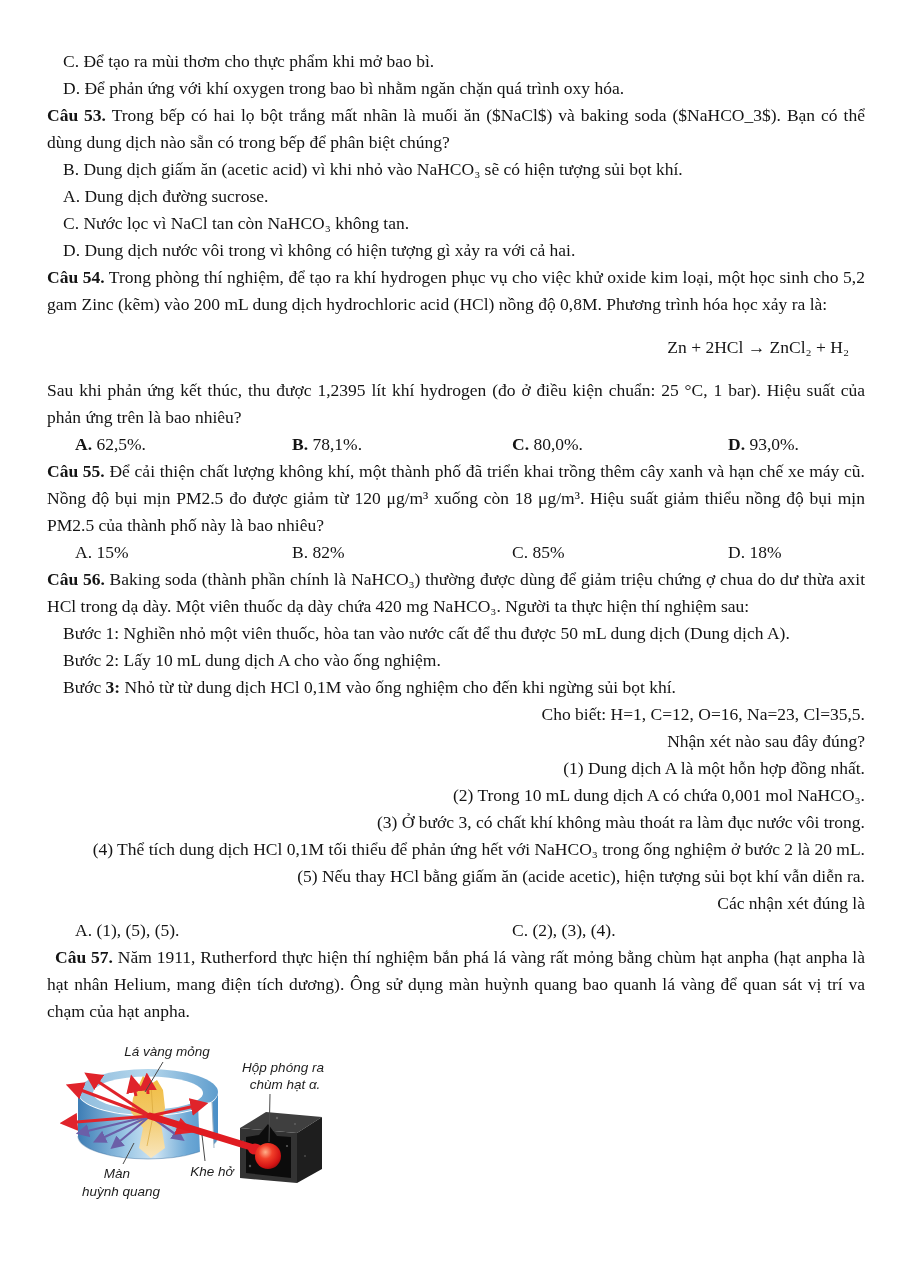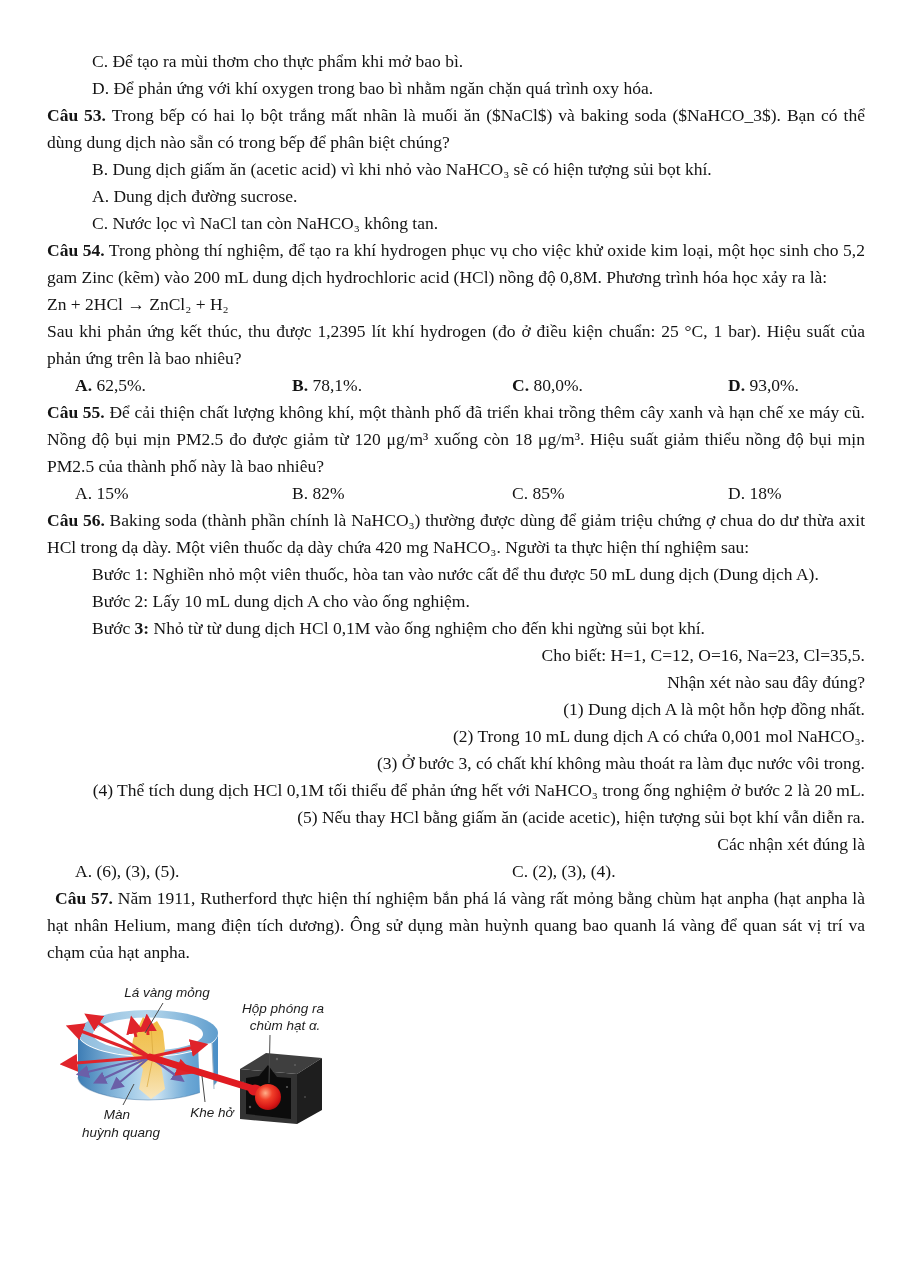--- a/index.html
+++ b/index.html
@@ -4,23 +4,23 @@
 <style>
   html,body{margin:0;padding:0;background:#ffffff;}
   body{
     width:905px;height:1280px;
     font-family:"Liberation Serif","DejaVu Serif",serif;
     font-size:17.5px;color:#141414;
     -webkit-font-smoothing:antialiased;
   }
   .page{padding:48px 40px 0 47px;}
   .para{margin:0;line-height:27px;text-align:justify;}
-  .opt{margin-left:45px;text-align:left;}
+  .opt{margin-left:16px;text-align:left;}
   .noj{text-align:right;}
-  .equation{margin:0;line-height:27px;text-align:left;}
+  .equation{margin:16px;line-height:27px;text-align:right;}
   .row4{display:grid;grid-template-columns:217px 220px 216px 1fr;margin-left:28px;line-height:27px;}
   .row2{display:grid;grid-template-columns:437px 1fr;margin-left:28px;line-height:27px;}
   .cell{text-align:left;}
   b{font-weight:bold;}
   .q57p{text-indent:8px;}
   .diagram-wrap{margin:11px 0 4px 8px;width:300px;height:190px;}
   .dlabel{
     font-family:"Liberation Sans","DejaVu Sans",sans-serif;
     font-style:italic;font-size:13.5px;fill:#1c1c1c;
   }
@@ -30,20 +30,21 @@
 
 <div class="page">
 
   <p class="para opt">C. Để tạo ra mùi thơm cho thực phẩm khi mở bao bì.</p>
   <p class="para opt">D. Để phản ứng với khí oxygen trong bao bì nhằm ngăn chặn quá trình oxy hóa.</p>
 
   <p class="para"><b>Câu 53.</b><span> Trong bếp có hai lọ bột trắng mất nhãn là muối ăn ($NaCl$) và baking soda ($NaHCO_3$). Bạn có thể dùng dung dịch nào sẵn có trong bếp để phân biệt chúng?</span></p>
   <p class="para opt">B. Dung dịch giấm ăn (acetic acid) vì khi nhỏ vào NaHCO₃ sẽ có hiện tượng sủi bọt khí.</p>
   <p class="para opt">A. Dung dịch đường sucrose.</p>
   <p class="para opt">C. Nước lọc vì NaCl tan còn NaHCO₃ không tan.</p>
+  <p class="para opt">D. Dung dịch nước vôi trong vì không có hiện tượng gì xảy ra với cả hai.</p>
 
   <p class="para"><b>Câu 54.</b><span> Trong phòng thí nghiệm, để tạo ra khí hydrogen phục vụ cho việc khử oxide kim loại, một học sinh cho 5,2 gam Zinc (kẽm) vào 200 mL dung dịch hydrochloric acid (HCl) nồng độ 0,8M. Phương trình hóa học xảy ra là:</span></p>
   <p class="equation">Zn + 2HCl → ZnCl₂ + H₂</p>
   <p class="para">Sau khi phản ứng kết thúc, thu được 1,2395 lít khí hydrogen (đo ở điều kiện chuẩn: 25 °C, 1 bar). Hiệu suất của phản ứng trên là bao nhiêu?</p>
   <div class="row4">
     <span class="cell"><b>A.</b><span> 62,5%.</span></span>
     <span class="cell"><b>B.</b><span> 78,1%.</span></span>
     <span class="cell"><b>C.</b><span> 80,0%.</span></span>
     <span class="cell"><b>D.</b><span> 93,0%.</span></span>
   </div>
@@ -62,21 +63,21 @@
   <p class="para opt"><span>Bước </span><b>3:</b><span> Nhỏ từ từ dung dịch HCl 0,1M vào ống nghiệm cho đến khi ngừng sủi bọt khí.</span></p>
   <p class="para noj">Cho biết: H=1, C=12, O=16, Na=23, Cl=35,5.</p>
   <p class="para noj">Nhận xét nào sau đây đúng?</p>
   <p class="para noj">(1) Dung dịch A là một hỗn hợp đồng nhất.</p>
   <p class="para noj">(2) Trong 10 mL dung dịch A có chứa 0,001 mol NaHCO₃.</p>
   <p class="para noj">(3) Ở bước 3, có chất khí không màu thoát ra làm đục nước vôi trong.</p>
   <p class="para noj">(4) Thể tích dung dịch HCl 0,1M tối thiểu để phản ứng hết với NaHCO₃ trong ống nghiệm ở bước 2 là 20 mL.</p>
   <p class="para noj">(5) Nếu thay HCl bằng giấm ăn (acide acetic), hiện tượng sủi bọt khí vẫn diễn ra.</p>
   <p class="para noj">Các nhận xét đúng là</p>
   <div class="row2">
-    <span class="cell">A. (6), (3), (5).</span>
+    <span class="cell">A. (1), (5), (5).</span>
     <span class="cell">C. (2), (3), (4).</span>
   </div>
   <div class="row2">
   </div>
 
   <p class="para q57p"><b>Câu 57.</b><span> Năm 1911, Rutherford thực hiện thí nghiệm bắn phá lá vàng rất mỏng bằng chùm hạt anpha (hạt anpha là hạt nhân Helium, mang điện tích dương). Ông sử dụng màn huỳnh quang bao quanh lá vàng để quan sát vị trí va chạm của hạt anpha.</span></p>
 
   <div class="diagram-wrap">
     <svg width="300" height="190" viewBox="0 0 300 190" xmlns="http://www.w3.org/2000/svg">
       <defs>

